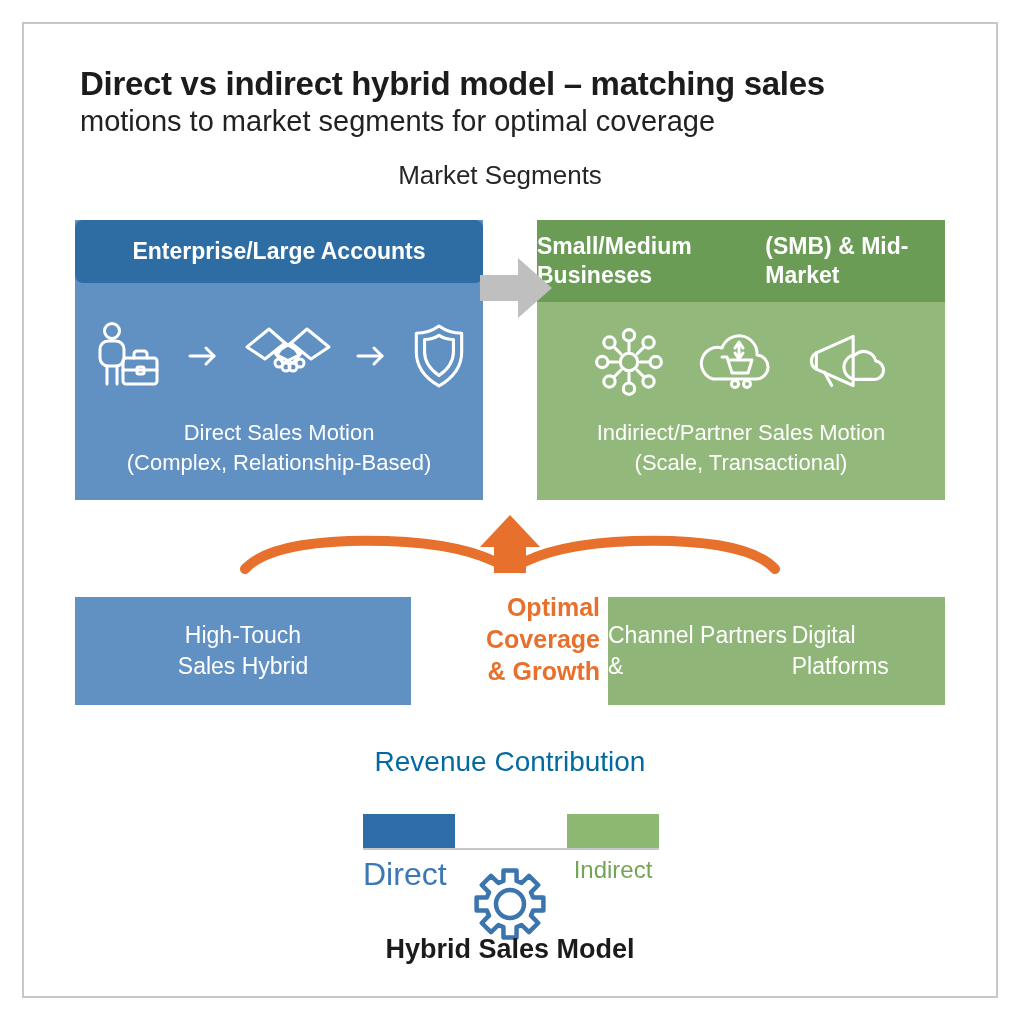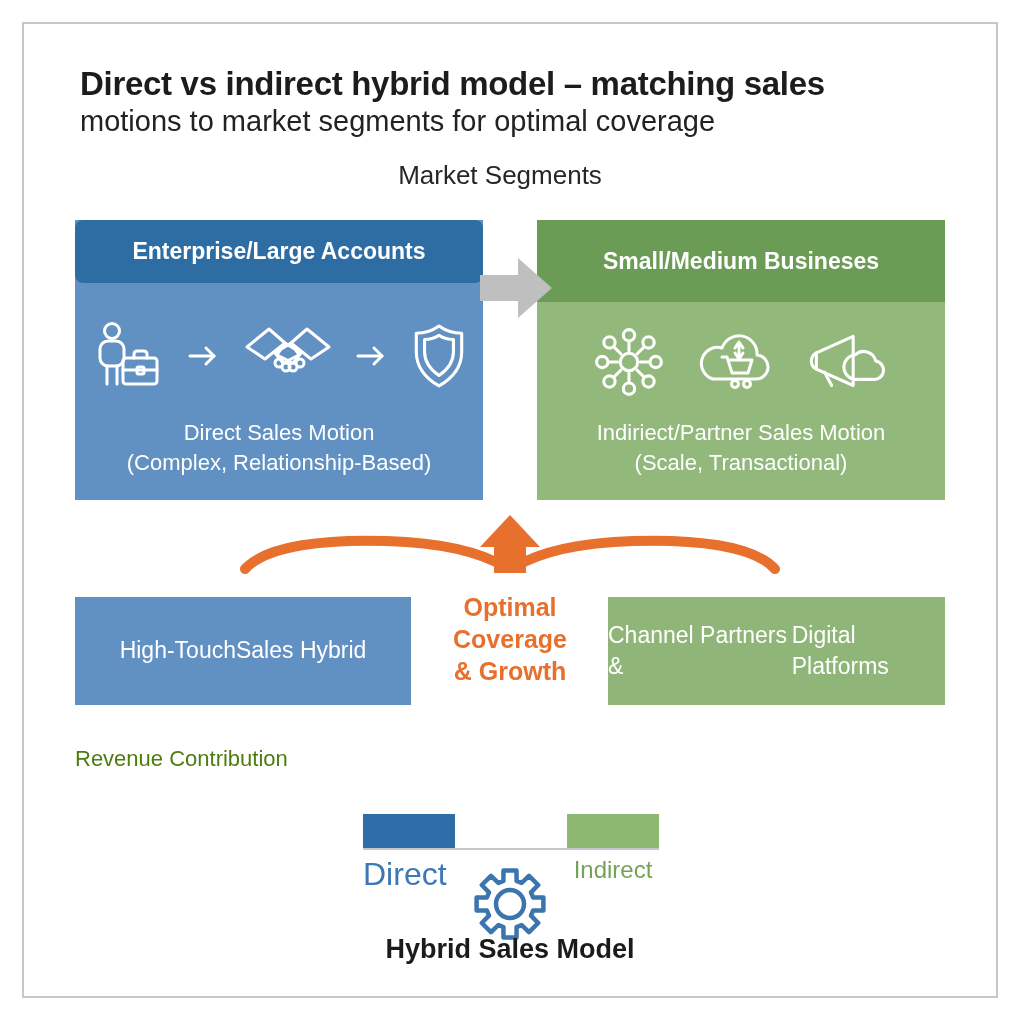--- a/index.html
+++ b/index.html
@@ -28,29 +28,29 @@
   .caption{position:absolute;left:0;width:100%;text-align:center;color:#fff;font-size:22px;line-height:1.35;}
   #seg-ent .caption{top:198px;}
   #seg-smb .caption{top:198px;}
   svg.wicon{display:block;}
   svg.wicon *{stroke:#ffffff;stroke-width:3;fill:none;stroke-linecap:round;stroke-linejoin:round;}
   
   #grayarrow{left:480px;top:250px;width:74px;height:76px;z-index:3;}
   
   #swoosh{left:237px;top:505px;width:546px;height:85px;}
   
-  #optimal{left:420px;top:591px;width:180px;text-align:center;color:#e7702c;font-weight:bold;
+  #optimal{left:420px;top:591px;width:180px;text-align:right;color:#e7702c;font-weight:bold;
            font-size:25px;line-height:1.28;}
   
   #res-direct{left:75px;top:597px;width:336px;height:108px;background:#6190c2;
-     display:flex;flex-direction:row;align-items:center;justify-content:center;color:#fff;font-size:23px;line-height:1.35;}
+     display:flex;flex-direction:column;align-items:center;justify-content:center;color:#fff;font-size:23px;line-height:1.35;}
   #res-indirect{left:608px;top:597px;width:337px;height:108px;background:#8fb678;
      display:flex;align-items:center;justify-content:center;color:#fff;font-size:23px;line-height:1.35;}
   
-  #rev-label{left:75px;top:746px;width:870px;text-align:left;font-size:22px;color:#4d7c0f;}
+  #rev-label{left:75px;top:746px;width:870px;text-align:center;font-size:28px;color:#0369a1;}
   #bar-base{left:363px;top:848px;width:296px;height:2px;background:#c5c8cc;}
   #bar-direct{left:363px;top:814px;width:92px;height:34px;background:#2f6da8;}
   #bar-indirect{left:567px;top:814px;width:92px;height:34px;background:#8cb872;}
   #lbl-direct{left:363px;top:856px;width:92px;text-align:left;font-size:32px;color:#3c78b4;}
   #lbl-indirect{left:567px;top:856px;width:92px;text-align:center;font-size:24px;color:#74a455;}
   
   #gear{left:470px;top:864px;width:80px;height:80px;}
   #footer-label{left:75px;top:934px;width:870px;text-align:center;font-size:27px;font-weight:bold;color:#1b1b1b;}
 </style>
 </head>
@@ -108,20 +108,21 @@
     </div>
   </div>
 
   <svg id="grayarrow" class="abs" viewBox="0 0 74 76">
     <polygon points="0,25 38,25 38,8 72,38 38,68 38,51 0,51" fill="#bfbfbf"></polygon>
   </svg>
 
   <div id="seg-smb" class="abs segbox">
     <div class="hdr">
       <div>Small/Medium Busineses</div>
+      <div>(SMB) &amp; Mid-Market</div>
     </div>
     <div class="iconrow">
       <svg class="wicon" width="74" height="74" viewBox="0 0 72 72">
         <circle cx="36" cy="36" r="8.5"></circle>
         <line x1="47" y1="36" x2="56" y2="36"></line>
           <circle cx="62" cy="36" r="5.5"></circle>
         <line x1="44" y1="28" x2="50" y2="22"></line>
           <circle cx="55" cy="17" r="5.5"></circle>
         <line x1="36" y1="25" x2="36" y2="16"></line>
           <circle cx="36" cy="10" r="5.5"></circle>

